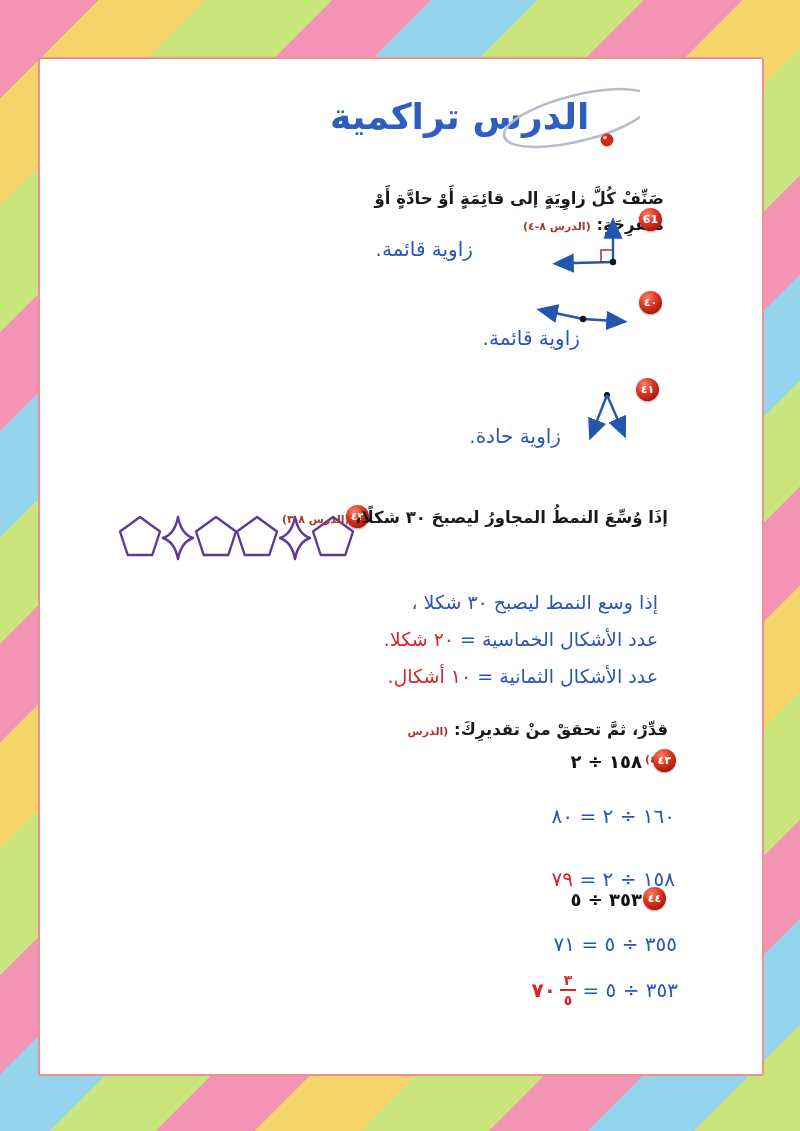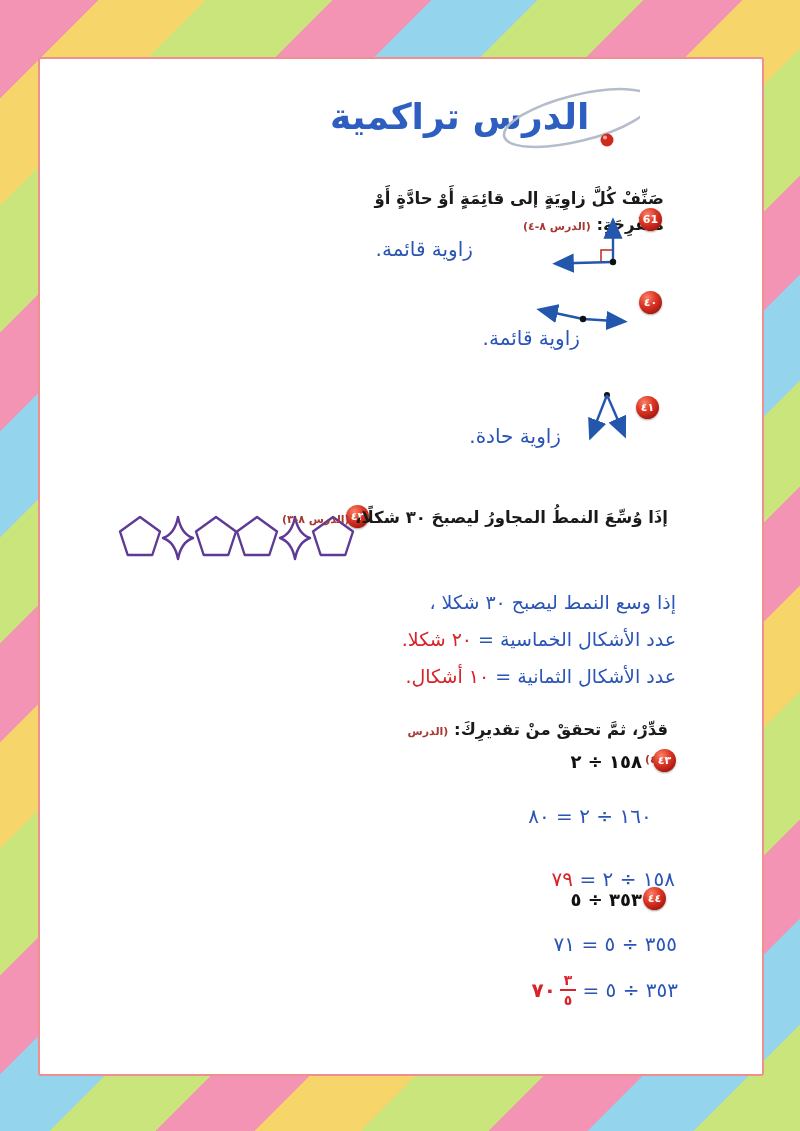--- a/index.html
+++ b/index.html
@@ -93,21 +93,21 @@
   <div class="blue-ans" style="left:333px;top:237px;width:140px;">زاوية قائمة.</div>
 
   <div class="badge" style="left:639px;top:291px;">٤٠</div>
   <svg class="abs" style="left:517px;top:294px;" width="127" height="44">
     <line x1="66" y1="25" x2="24" y2="16" stroke="#2356ad" stroke-width="2.4" marker-end="url(#arr)"></line>
     <line x1="66" y1="25" x2="106" y2="27.5" stroke="#2356ad" stroke-width="2.4" marker-end="url(#arr)"></line>
     <circle cx="66" cy="25" r="3.2" fill="#111"></circle>
   </svg>
   <div class="blue-ans" style="left:452px;top:326px;width:128px;">زاوية قائمة.</div>
 
-  <div class="badge" style="left:636px;top:396px;">٤١</div>
+  <div class="badge" style="left:636px;top:378px;">٤١</div>
   <svg class="abs" style="left:574px;top:384px;" width="72" height="70">
     <circle cx="33" cy="11" r="3" fill="#111"></circle>
     <line x1="33" y1="11" x2="17" y2="52" stroke="#2356ad" stroke-width="2.4" marker-end="url(#arr)"></line>
     <line x1="33" y1="11" x2="50" y2="50" stroke="#2356ad" stroke-width="2.4" marker-end="url(#arr)"></line>
   </svg>
   <div class="blue-ans" style="left:446px;top:424px;width:115px;">زاوية حادة.</div>
 
   <svg class="abs" style="left:118px;top:508px;" width="238" height="58">
     <g fill="none" stroke="#5d3a96" stroke-width="2.4" stroke-linejoin="round">
       <polygon points="22,9 2,23.5 9.7,47 34.3,47 42,23.5"></polygon>
@@ -118,40 +118,40 @@
       <polygon points="215,9 195,23.5 202.7,47 227.3,47 235,23.5"></polygon>
     </g>
   </svg>
   <div class="badge" style="left:346px;top:505px;">٤٢</div>
   <div class="q42" style="left:340px;top:501px;width:328px;">
     <div class="line">
       <span>إذَا وُسِّعَ النمطُ المجاورُ ليصبحَ ٣٠ شكلًا،</span>
       <span class="ref">(الدرس ٨-٣)</span>
     </div>
   </div>
-  <div class="ans42" style="left:364px;top:587px;width:312px;">
+  <div class="ans42" style="left:346px;top:587px;width:312px;">
     <div class="line">إذا وسع النمط ليصبح ٣٠ شكلا ،</div>
     <div class="line">
       <span>عدد الأشكال الخماسية =</span>
       <span class="red-val">٢٠ شكلا.</span>
     </div>
     <div class="line">
       <span>عدد الأشكال الثمانية =</span>
       <span class="red-val">١٠ أشكال.</span>
     </div>
   </div>
 
   <div class="instr" style="left:388px;top:717px;width:280px;">
     <span>قدِّرْ، ثمَّ تحققْ منْ تقديرِكَ:</span>
     <span class="ref">(الدرس ٧-٤)</span>
   </div>
 
   <div class="badge" style="left:653px;top:749px;">٤٣</div>
   <div class="expr" style="left:548px;top:751px;width:94px;">١٥٨ ÷ ٢</div>
-  <div class="eq" style="left:505px;top:804px;width:170px;text-align:center;">١٦٠ ÷ ٢ = ٨٠</div>
+  <div class="eq" style="left:505px;top:804px;width:170px;">١٦٠ ÷ ٢ = ٨٠</div>
   <div class="eq" style="left:505px;top:843px;width:170px;margin-top:24px;">
     <span>١٥٨ ÷ ٢ =</span>
     <span class="red-val">٧٩</span>
   </div>
 
   <div class="badge" style="left:643px;top:887px;text-align:center;">٤٤</div>
   <div class="expr" style="left:548px;top:889px;width:94px;">٣٥٣ ÷ ٥</div>
   <div class="eq" style="left:505px;top:932px;width:172px;">٣٥٥ ÷ ٥ = ٧١</div>
   <div class="eq eq-flex" style="left:498px;top:972px;width:180px;justify-content:flex-start;">
     <span>٣٥٣ ÷ ٥ =</span>

